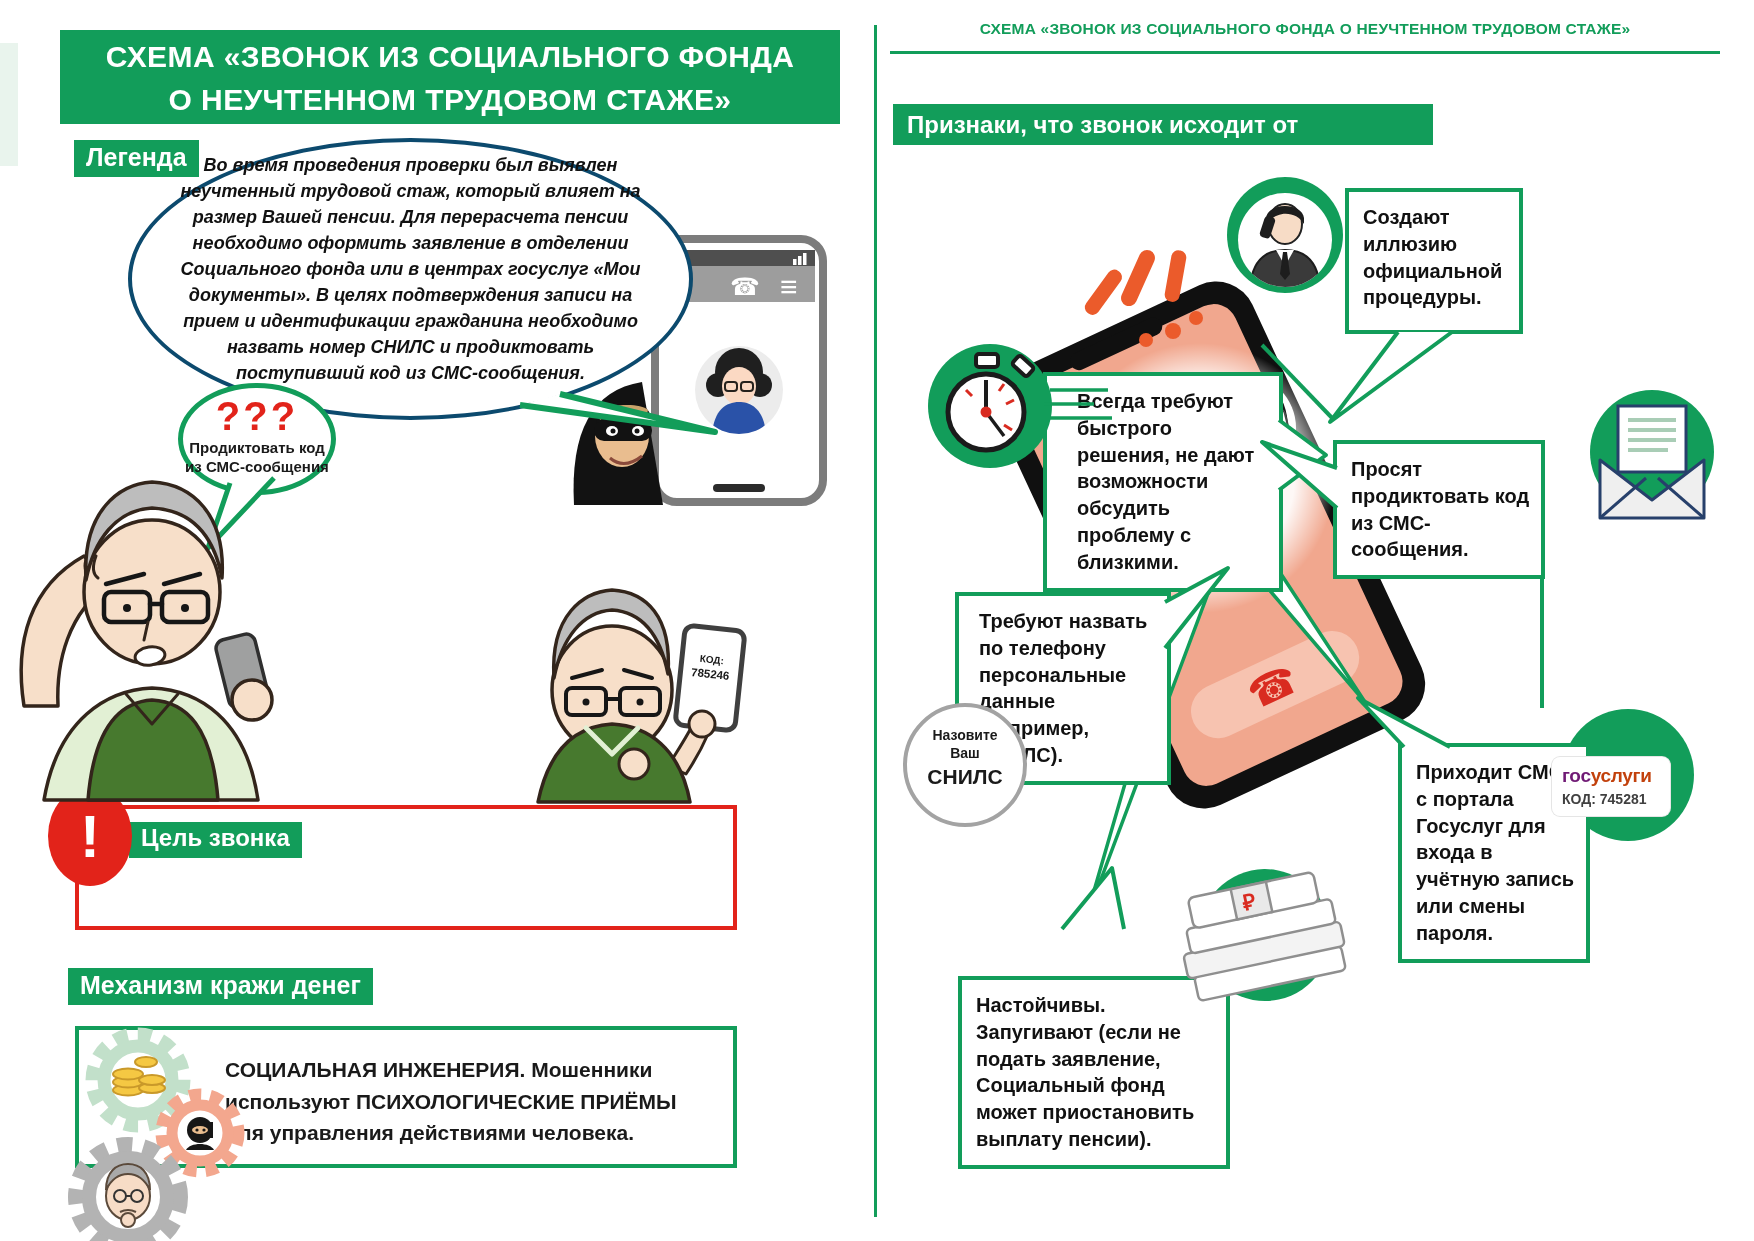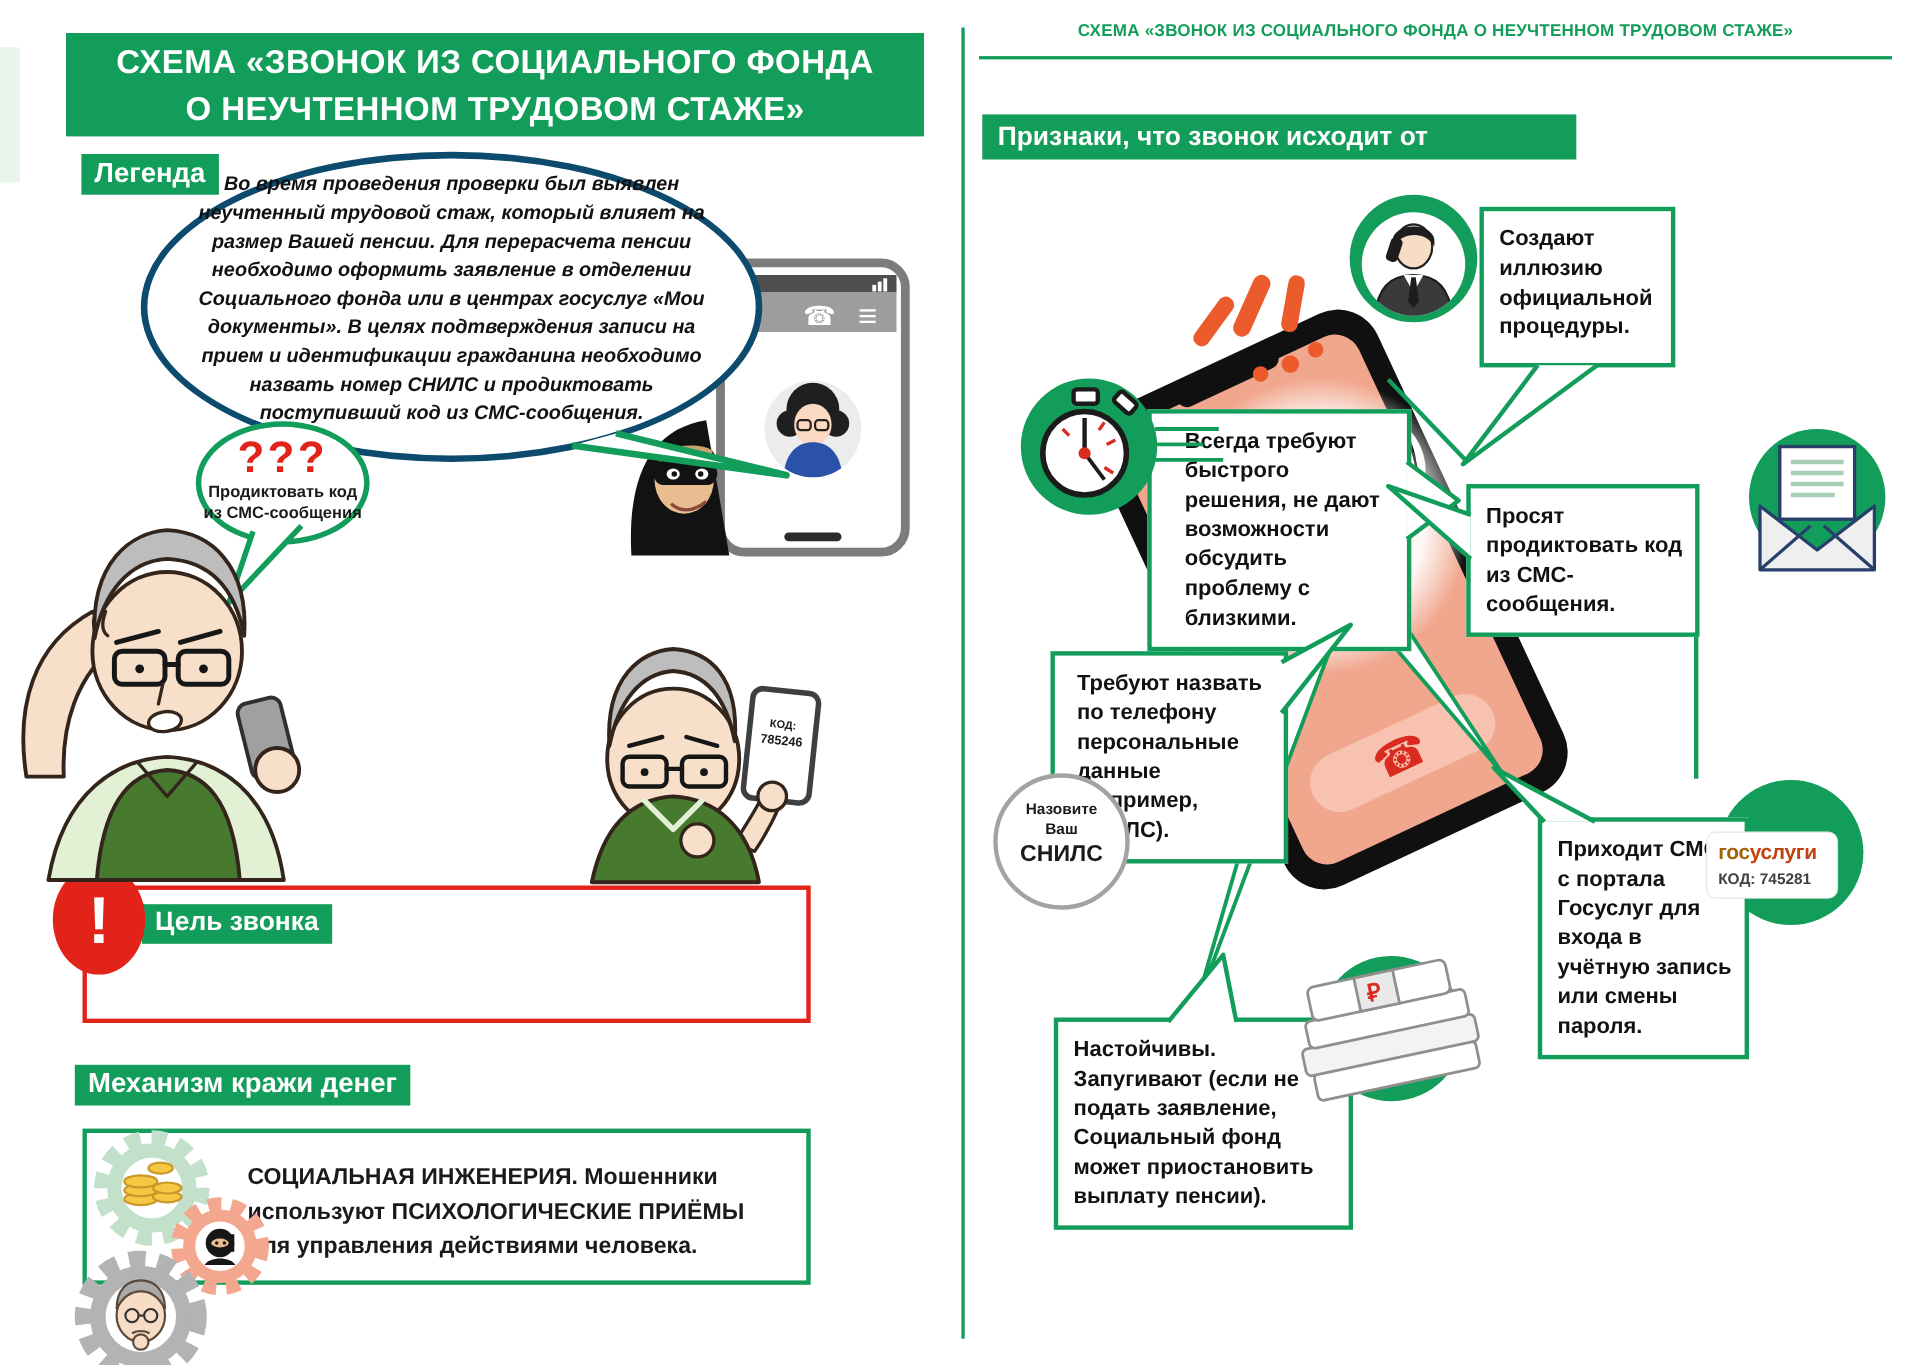--- a/index.html
+++ b/index.html
@@ -7,21 +7,21 @@
 #canvas{position:relative;width:1754px;height:1241px;background:#fff;color:#1a1a1a;overflow:hidden}
 svg.layer{position:absolute;left:0;top:0;width:1754px;height:1241px}
 #under{z-index:0}
 #over{z-index:2;pointer-events:none}
 .ui{position:absolute;z-index:1}
 .top3{z-index:3}
 .chip{display:inline-block;background:#129D5A;color:#fff;font-weight:800;font-size:24px;padding:2px 12px 5px;line-height:1.2}
 .title-banner{left:60px;top:30px;width:780px;height:94px;background:#129D5A;color:#fff;
   font-size:30px;font-weight:800;text-align:center;line-height:1.42;letter-spacing:.4px;padding-top:6px}
 .edge-strip{left:0;top:43px;width:18px;height:123px;background:#E9F4ED}
-.legend-bubble{left:128px;top:138px;width:565px;height:282px;border:6px solid #0c4a6e;border-radius:50%;background:#fff}
+.legend-bubble{left:128px;top:138px;width:565px;height:282px;border:4px solid #0c4a6e;border-radius:50%;background:#fff}
 .legend-text{position:absolute;left:44px;right:44px;top:10px;font-style:italic;font-weight:600;
   font-size:18px;line-height:26px;text-align:center;color:#111}
 .legend-text b{font-weight:800}
 .legend-chip{left:74px;top:140px;font-size:25px}
 .q-bubble{left:178px;top:383px;width:158px;height:112px;border:5px solid #129D5A;border-radius:50%;background:#fff;text-align:center}
 .q-marks{color:#E2231A;font-size:40px;font-weight:900;letter-spacing:3px;line-height:1;margin-top:8px}
 .q-text{font-size:15px;font-weight:800;line-height:1.28;margin-top:2px}
 .warn{left:48px;top:786px;width:84px;height:100px;background:#E2231A;border-radius:50%;color:#fff;
   font-size:60px;font-weight:900;display:flex;align-items:center;justify-content:center}
 .goal-box{left:75px;top:805px;width:662px;height:125px;border:4px solid #E2231A;background:#fff}
@@ -37,27 +37,27 @@
 .r-header{left:890px;top:20px;width:830px;text-align:center;color:#129D5A;font-size:15.5px;font-weight:800;letter-spacing:.2px}
 .r-underline{left:890px;top:51px;width:830px;height:3px;background:#129D5A}
 .r-bar{left:893px;top:104px;width:540px;height:41px;background:#129D5A;color:#fff;
   font-size:24px;font-weight:800;line-height:41px;padding-left:14px}
 .co{background:#fff;border:4px solid #129D5A;font-size:20px;font-weight:800;line-height:1.34;padding:12px 10px 12px 14px;color:#111}
 .co1{left:1345px;top:188px;width:178px;min-height:146px}
 .co2{left:1043px;top:372px;width:240px;padding-left:30px}
 .co3{left:1333px;top:440px;width:212px}
 .co4{left:955px;top:592px;width:216px;padding-left:20px}
 .co5{left:1398px;top:743px;width:192px}
-.co6{left:958px;top:925px;width:272px}
+.co6{left:958px;top:976px;width:272px}
 .snils{left:903px;top:703px;width:124px;height:124px;border:4px solid #a3a3a3;border-radius:50%;background:#fff;text-align:center;padding-top:20px}
 .sn-small{font-size:14px;font-weight:800;line-height:1.25}
 .sn-big{font-size:21px;font-weight:800;margin-top:3px}
 .gos-badge{left:1552px;top:757px;width:118px;background:#fff;border-radius:8px;box-shadow:0 0 0 1px #E5E5E5;padding:9px 10px;text-align:left}
 .gos-brand{font-size:19px;font-weight:800;letter-spacing:-.3px;line-height:1.1}
-.gos-blue{color:#a16207}
+.gos-blue{color:#701a75}
 .gos-red{color:#c2410c}
 .gos-code{font-size:14px;font-weight:800;color:#404040;margin-top:4px}
 </style>
 </head>
 <body>
 
 <div id="canvas">
 
   <svg id="under" class="layer" viewBox="0 0 1754 1241">
     <defs>

